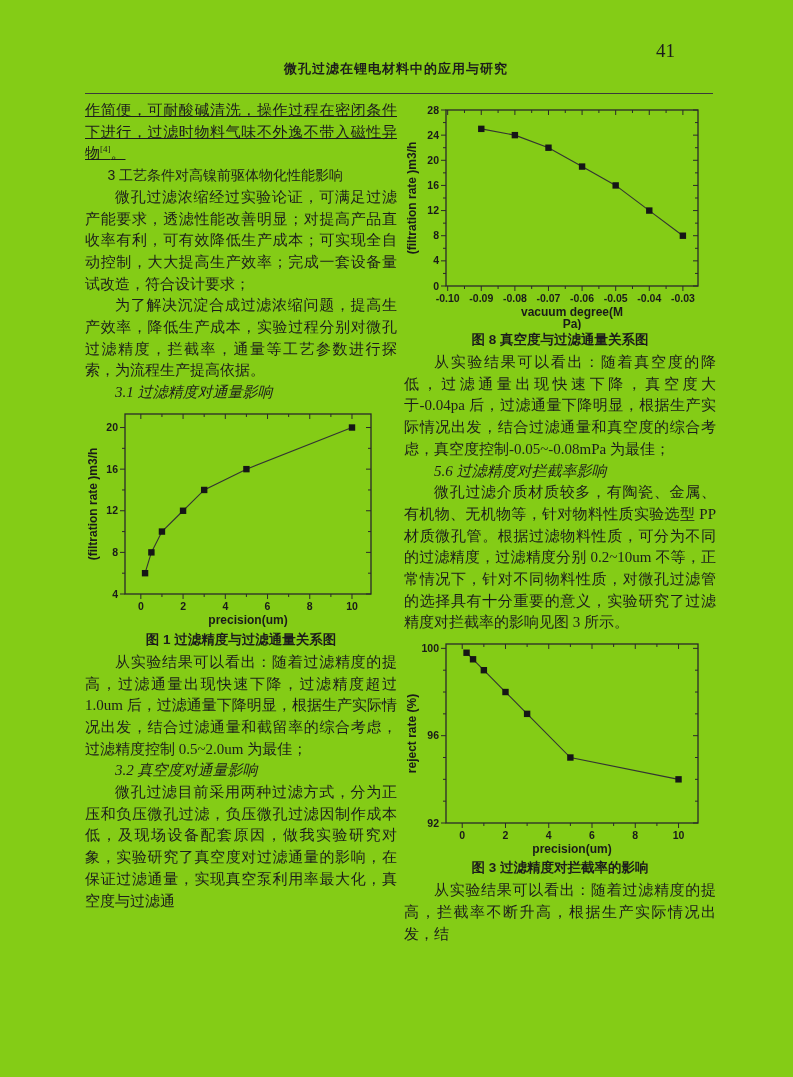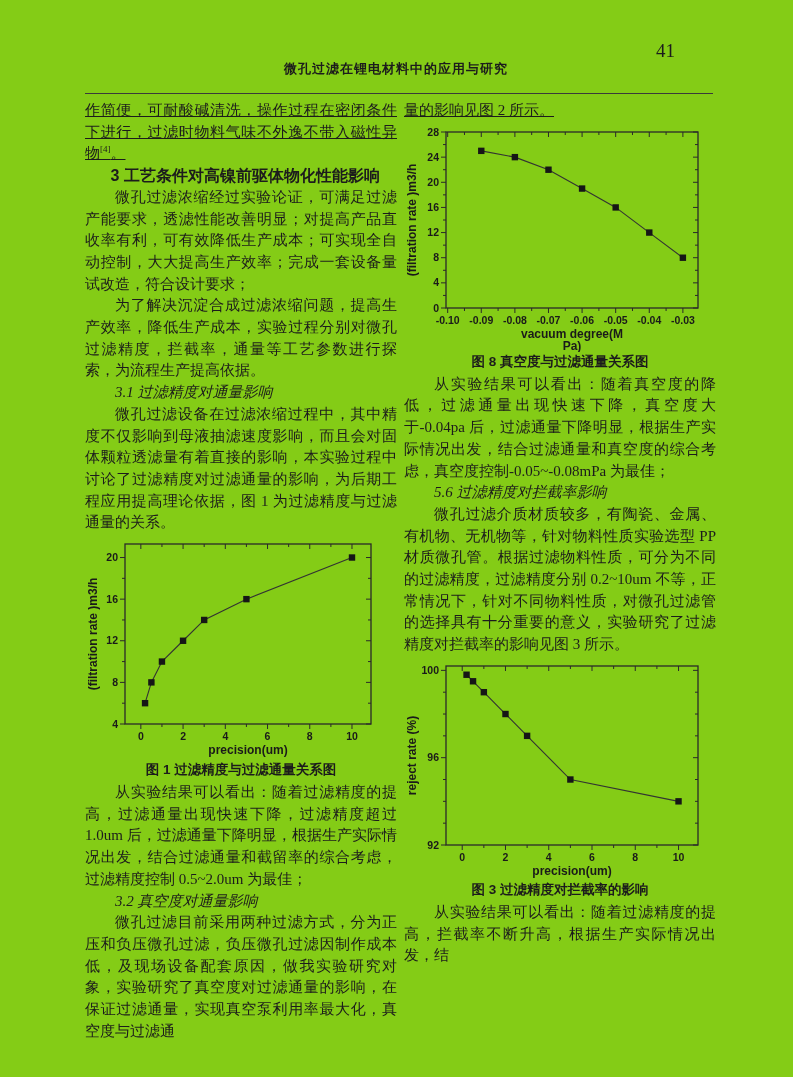--- a/index.html
+++ b/index.html
@@ -9,22 +9,22 @@
         font-family:"Liberation Sans","DejaVu Sans",sans-serif;font-weight:bold;font-size:13px;letter-spacing:1px;}
   .page-number{position:absolute;top:40px;left:656px;font-size:19px;}
   .header-rule{position:absolute;top:93px;left:85px;width:628px;border-top:1.4px solid #3a3a3a;}
   .col{position:absolute;top:100px;width:312px;font-size:15px;line-height:21.7px;
         text-align:justify;text-justify:inter-character;}
   .col-left{left:85px;}
   .col-right{left:404px;}
   p{margin:0;}
   .body-text{text-indent:2em;}
   .no-indent{text-indent:0;text-decoration:underline;}
-  .section-heading{font-family:"Liberation Sans","DejaVu Sans",sans-serif;font-weight:bold;
-        font-size:16px;text-indent:1.6em;}
+  .section-heading{font-family:"Liberation Sans","DejaVu Sans",sans-serif;font-weight:normal;
+        font-size:14px;text-indent:1.6em;}
   .sub-heading{font-style:italic;text-indent:2em;}
   sup.ref{font-size:9px;line-height:0;}
   figure.fig{margin:2px 0 0 0;padding:0;}
   .fig-caption{text-align:center;font-family:"Liberation Sans","DejaVu Sans",sans-serif;
         font-weight:bold;font-size:13.5px;line-height:20px;margin:0 0 2px 0;}
   svg.chart{display:block;}
   svg .tick{font:bold 10.5px "Liberation Sans","DejaVu Sans",sans-serif;fill:#1a1a1a;}
   svg .axlab{font:bold 12px "Liberation Sans","DejaVu Sans",sans-serif;fill:#1a1a1a;}
 </style>
 </head>
@@ -35,21 +35,20 @@
   <div class="header-title">微孔过滤在锂电材料中的应用与研究</div>
   <div class="page-number">41</div>
   <div class="header-rule"></div>
 
   <div class="col col-left">
     <p class="body-text no-indent"><span>作简便，可耐酸碱清洗，操作过程在密闭条件下进行，过滤时物料气味不外逸不带入磁性异物</span><sup class="ref">[4]</sup><span>。</span></p>
     <p class="section-heading">3  工艺条件对高镍前驱体物化性能影响</p>
     <p class="body-text">微孔过滤浓缩经过实验论证，可满足过滤产能要求，透滤性能改善明显；对提高产品直收率有利，可有效降低生产成本；可实现全自动控制，大大提高生产效率；完成一套设备量试改造，符合设计要求；</p>
     <p class="body-text">为了解决沉淀合成过滤浓缩问题，提高生产效率，降低生产成本，实验过程分别对微孔过滤精度，拦截率，通量等工艺参数进行探索，为流程生产提高依据。</p>
     <p class="sub-heading">3.1  过滤精度对通量影响</p>
-    <p class="body-text">微孔过滤设备在过滤浓缩过程中，其中精度不仅影响到母液抽滤速度影响，而且会对固体颗粒透滤量有着直接的影响，本实验过程中讨论了过滤精度对过滤通量的影响，为后期工程应用提高理论依据，图 1 为过滤精度与过滤通量的关系。</p>
     <figure class="fig">
       <svg class="chart" width="300" height="224">
           <rect x="40" y="8" width="246" height="180" fill="none" stroke="#2a2a2a" stroke-width="1.3"></rect>
           <line x1="55.836909871244636" y1="188" x2="55.836909871244636" y2="193" stroke="#2a2a2a" stroke-width="1"></line>
           <line x1="55.836909871244636" y1="8" x2="55.836909871244636" y2="13" stroke="#2a2a2a" stroke-width="1"></line>
           <text x="55.836909871244636" y="204" text-anchor="middle" class="tick">0</text>
           <line x1="98.06866952789699" y1="188" x2="98.06866952789699" y2="193" stroke="#2a2a2a" stroke-width="1"></line>
           <line x1="98.06866952789699" y1="8" x2="98.06866952789699" y2="13" stroke="#2a2a2a" stroke-width="1"></line>
           <text x="98.06866952789699" y="204" text-anchor="middle" class="tick">2</text>
           <line x1="140.30042918454933" y1="188" x2="140.30042918454933" y2="193" stroke="#2a2a2a" stroke-width="1"></line>
@@ -109,21 +108,20 @@
           <text x="12" y="98" text-anchor="middle" class="axlab" transform="rotate(-90 12 98)">(filtration rate )m3/h</text>
         </svg>
       <figcaption class="fig-caption">图 1  过滤精度与过滤通量关系图</figcaption>
     </figure>
     <p class="body-text">从实验结果可以看出：随着过滤精度的提高，过滤通量出现快速下降，过滤精度超过 1.0um 后，过滤通量下降明显，根据生产实际情况出发，结合过滤通量和截留率的综合考虑，过滤精度控制 0.5~2.0um 为最佳；</p>
     <p class="sub-heading">3.2  真空度对通量影响</p>
     <p class="body-text">微孔过滤目前采用两种过滤方式，分为正压和负压微孔过滤，负压微孔过滤因制作成本低，及现场设备配套原因，做我实验研究对象，实验研究了真空度对过滤通量的影响，在保证过滤通量，实现真空泵利用率最大化，真空度与过滤通</p>
   </div>
 
   <div class="col col-right">
-    <p class="body-text no-indent">量的影响见图 2 所示。</p>
     <figure class="fig">
       <svg class="chart" width="306" height="228">
           <rect x="42" y="8" width="252" height="176" fill="none" stroke="#2a2a2a" stroke-width="1.3"></rect>
           <line x1="43.68" y1="184" x2="43.68" y2="189" stroke="#2a2a2a" stroke-width="1"></line>
           <line x1="43.68" y1="8" x2="43.68" y2="13" stroke="#2a2a2a" stroke-width="1"></line>
           <text x="43.68" y="200" text-anchor="middle" class="tick">-0.10</text>
           <line x1="77.28000000000003" y1="184" x2="77.28000000000003" y2="189" stroke="#2a2a2a" stroke-width="1"></line>
           <line x1="77.28000000000003" y1="8" x2="77.28000000000003" y2="13" stroke="#2a2a2a" stroke-width="1"></line>
           <text x="77.28000000000003" y="200" text-anchor="middle" class="tick">-0.09</text>
           <line x1="110.88000000000001" y1="184" x2="110.88000000000001" y2="189" stroke="#2a2a2a" stroke-width="1"></line>

